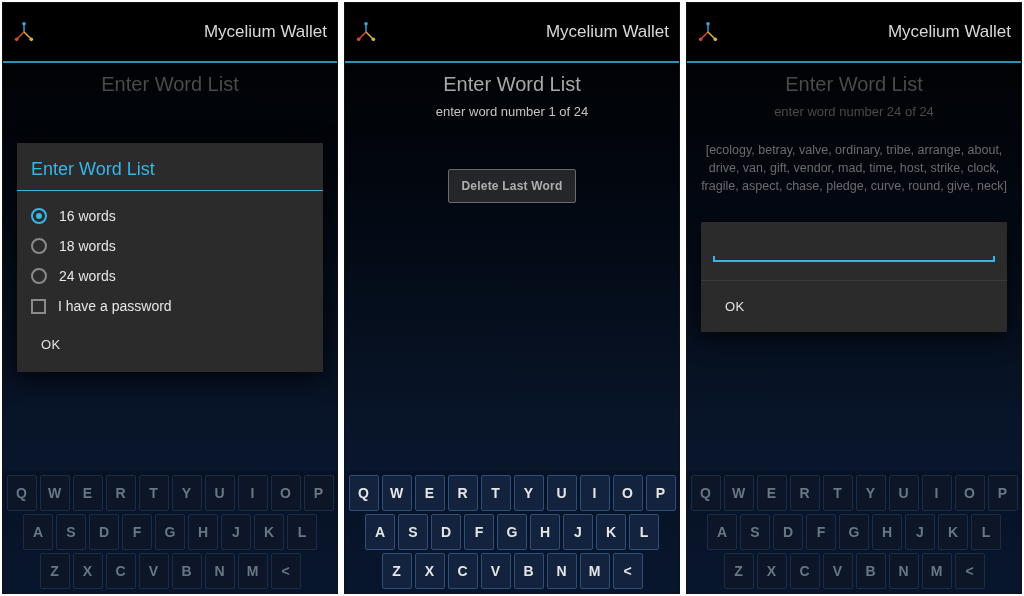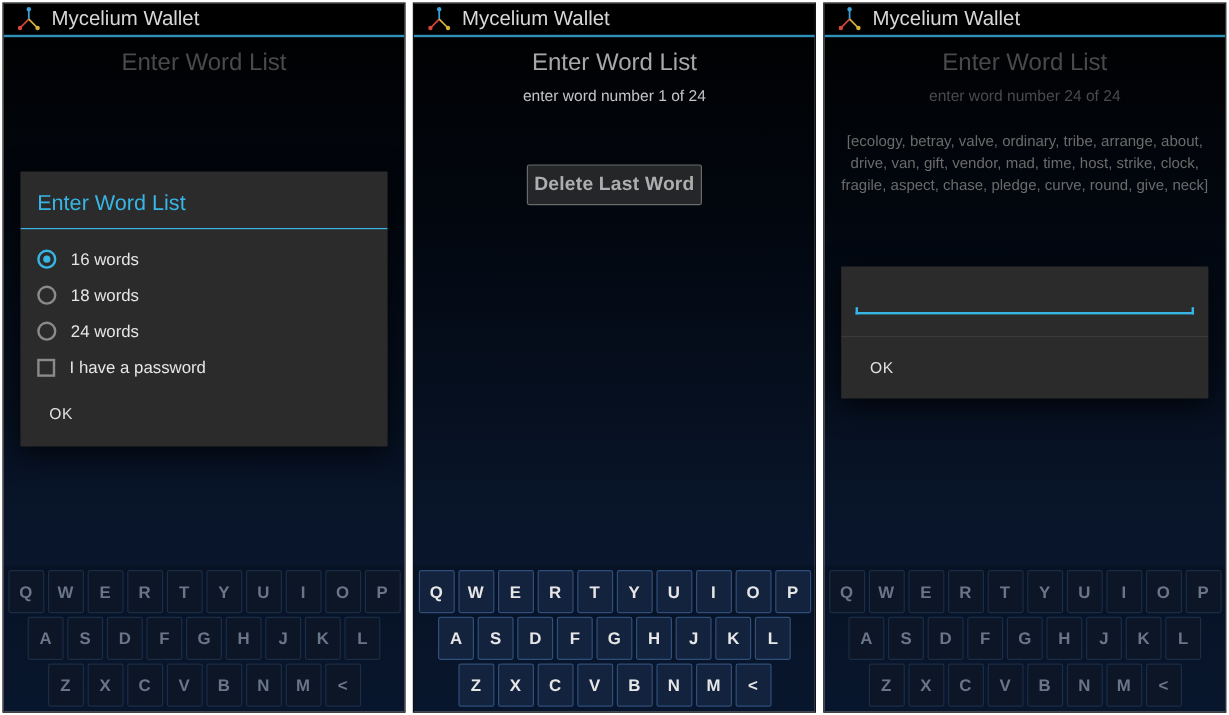--- a/index.html
+++ b/index.html
@@ -14,26 +14,27 @@
     padding: 2px;
   }
   .phone {
     flex: 1;
     background: linear-gradient(to bottom, #000000 0%, #02070f 30%, #081428 70%, #0a1a35 100%);
     position: relative;
     overflow: hidden;
     border: 1px solid #111;
   }
   .titlebar {
-    height: 28px;
+    height: 60px;
     display: flex;
     align-items: center;
     padding: 0 10px;
     border-bottom: 2px solid #2e8fb8;
     background: #000;
+    justify-content: space-between;
   }
   .logo {
     width: 22px; height: 22px;
     margin-right: 8px;
     position: relative;
   }
   .logo svg { width: 100%; height: 100%; }
   .app-title {
     color: #d8d8d8;
     font-size: 17px;
@@ -61,27 +62,27 @@
     color: #b8b8b8;
     font-size: 12.5px;
     line-height: 1.45;
     text-align: center;
     padding: 22px 14px 0 14px;
   }
 
   .delete-btn {
     margin: 50px auto 16px auto;
     display: block;
-    width: 146px;
+    width: 128px;
     height: 34px;
     background: rgba(60,60,60,0.6);
     border: 1px solid #6a6a6a;
     border-radius: 2px;
     color: #aeaeae;
-    font-size: 16px;
+    font-size: 12px;
     font-weight: 600;
     letter-spacing: 0.2px;
   }
 
   
   .dialog {
     position: absolute;
     left: 14px; right: 14px;
     background: #2b2b2b;
     border-radius: 1px;

